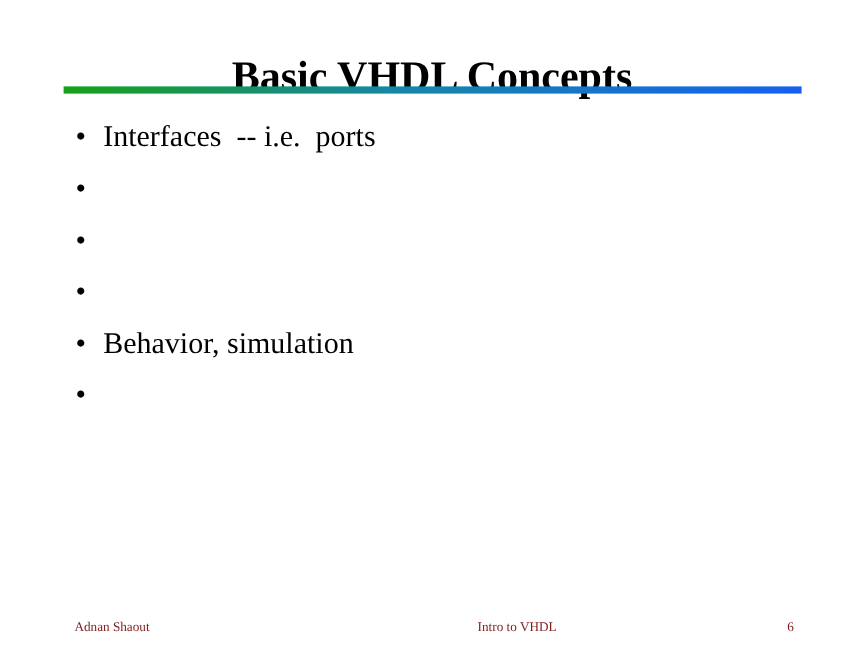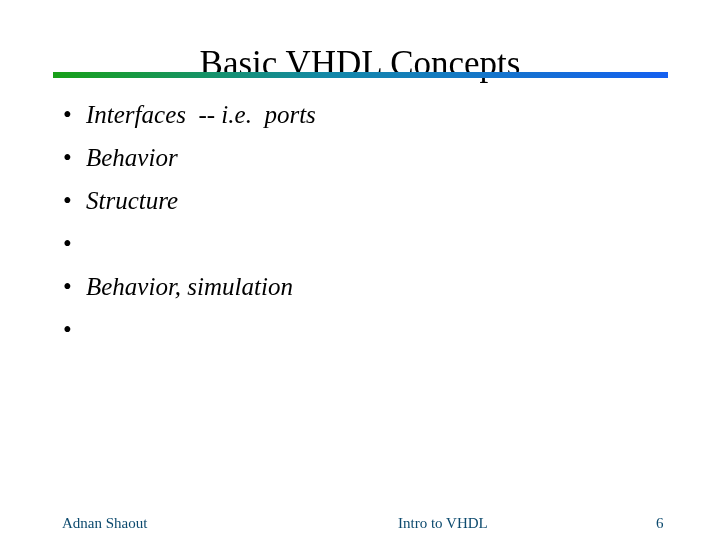--- a/index.html
+++ b/index.html
@@ -17,21 +17,21 @@
     color: #000000;
   }
   .slide-title {
     position: absolute;
     top: 22px;
     left: 0;
     width: 720px;
     text-align: center;
     font-size: 35px;
     line-height: 38px;
-    font-weight: normal;
+    font-weight: bold;
     color: #000000;
     white-space: pre;
   }
   .divider {
     position: absolute;
     top: 72px;
     left: 53px;
     width: 615px;
     height: 6px;
     background: linear-gradient(to right, #18A018 0%, #1488A8 45%, #1560F0 100%);
@@ -56,31 +56,30 @@
   .bullet-glyph {
     position: absolute;
     left: 63px;
     top: 0;
     font-size: 25px;
     line-height: 43px;
     color: #000000;
   }
   .bullet-label {
     white-space: pre;
-    font-style: italic;
   }
   .footer {
     position: absolute;
     top: 514px;
     left: 0;
     width: 720px;
     height: 22px;
-    font-size: 15px;
+    font-size: 11px;
     line-height: 18px;
-    color: #0c4a6e;
+    color: #7f1d1d;
   }
   .footer-author {
     position: absolute;
     left: 62px;
     top: 0;
   }
   .footer-course {
     position: absolute;
     left: 363px;
     top: 0;
@@ -101,25 +100,23 @@
 
   <div class="divider" style="background: linear-gradient(to right, rgb(24, 160, 24) 0%, rgb(20, 136, 168) 45%, rgb(21, 96, 240) 100%);"></div>
 
   <ul class="bullet-list">
     <li class="bullet-item">
       <span class="bullet-glyph">•</span>
       <span class="bullet-label">Interfaces  -- i.e.  ports</span>
     </li>
     <li class="bullet-item">
       <span class="bullet-glyph">•</span>
-      <span class="bullet-label">Behavior</span>
     </li>
     <li class="bullet-item">
       <span class="bullet-glyph">•</span>
-      <span class="bullet-label">Structure</span>
     </li>
     <li class="bullet-item">
       <span class="bullet-glyph">•</span>
     </li>
     <li class="bullet-item">
       <span class="bullet-glyph">•</span>
       <span class="bullet-label">Behavior, simulation</span>
     </li>
     <li class="bullet-item">
       <span class="bullet-glyph">•</span>

